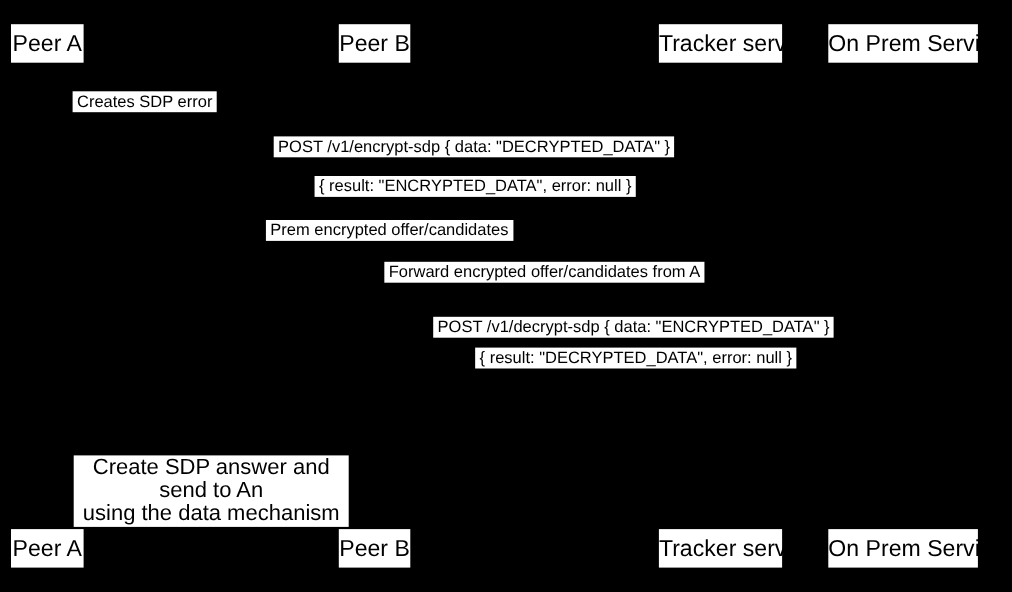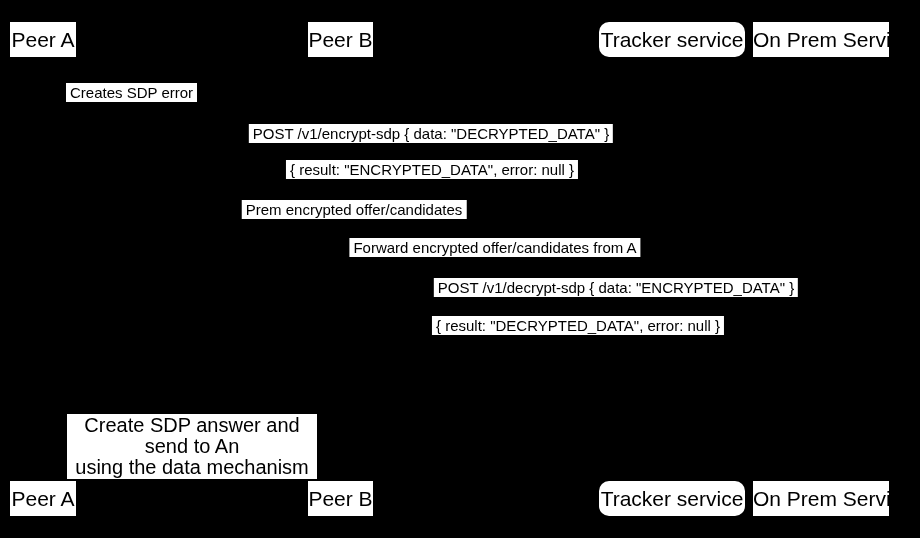--- a/index.html
+++ b/index.html
@@ -23,41 +23,41 @@
     color: #000000;
     font-size: 21px;
     text-align: center;
     box-sizing: border-box;
     white-space: nowrap;
   }
   .actor-top { top: 22px; }
   .actor-bottom { top: 481px; }
   .actor-a { left: 10px;  width: 66px;  }
   .actor-b { left: 308px; width: 65px;  }
-  .actor-t { left: 599px; width: 146px; border-radius: 10px; }
+  .actor-t { left: 599px; width: 112px; }
   .actor-o { left: 753px; width: 136px; }
   .msg {
     position: absolute;
     background: #ffffff;
     color: #000000;
     font-size: 15px;
     line-height: 19px;
     height: 19px;
     padding: 0 4px;
     white-space: nowrap;
   }
   .msg-centered {
     transform: translateX(-50%);
   }
   .m0 { left: 66px;  top: 83px;  }
   .m1 { left: 431px; top: 124px; }
   .m2 { left: 432px; top: 160px; }
   .m3 { left: 354px; top: 200px; }
   .m4 { left: 495px; top: 238px; }
-  .m5 { left: 576px; top: 278px; margin-left: 40px; }
+  .m5 { left: 576px; top: 288px; }
   .m6 { left: 578px; top: 316px; }
   .m7 { left: 73px;  top: 367px; }
   .note-box {
     position: absolute;
     left: 67px;
     top: 414px;
     width: 250px;
     background: #ffffff;
     color: #000000;
     font-size: 20px;

